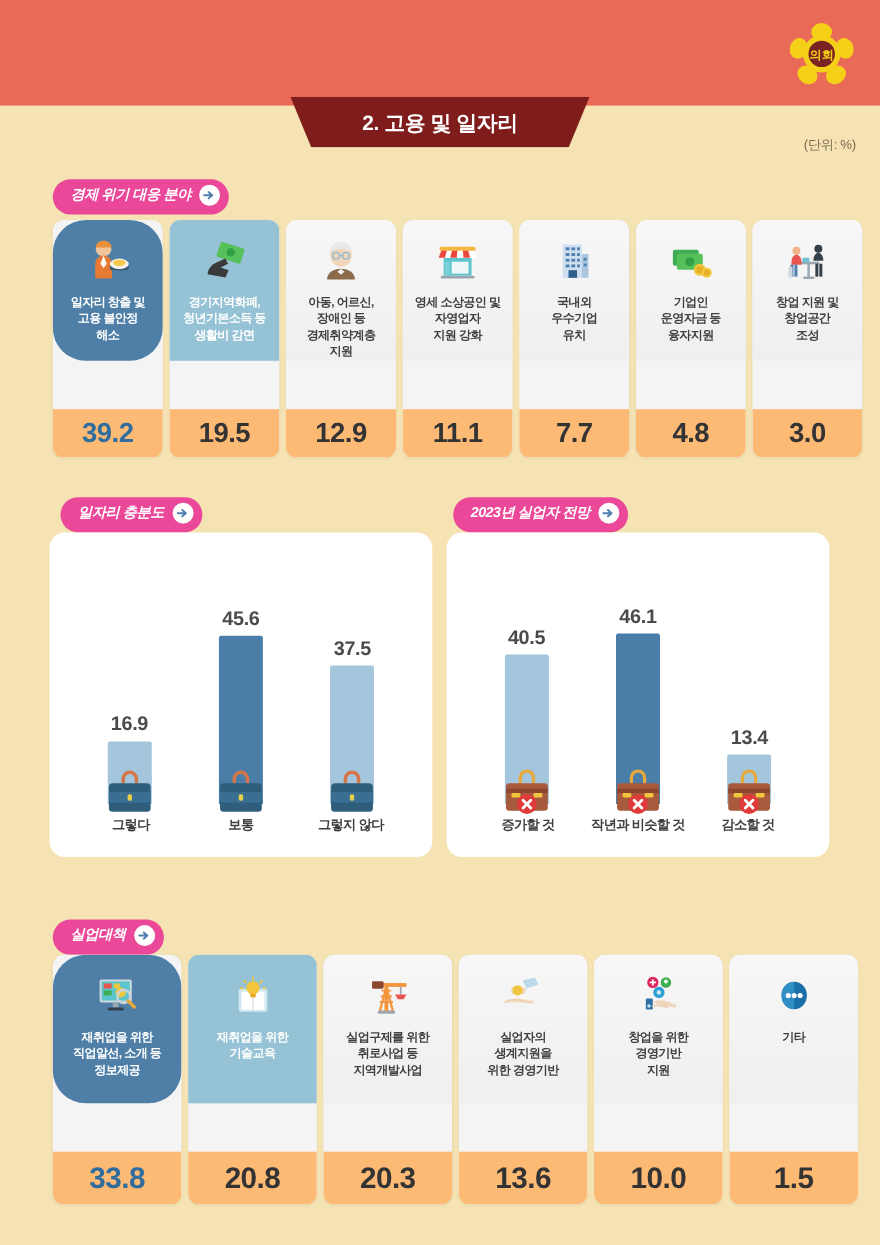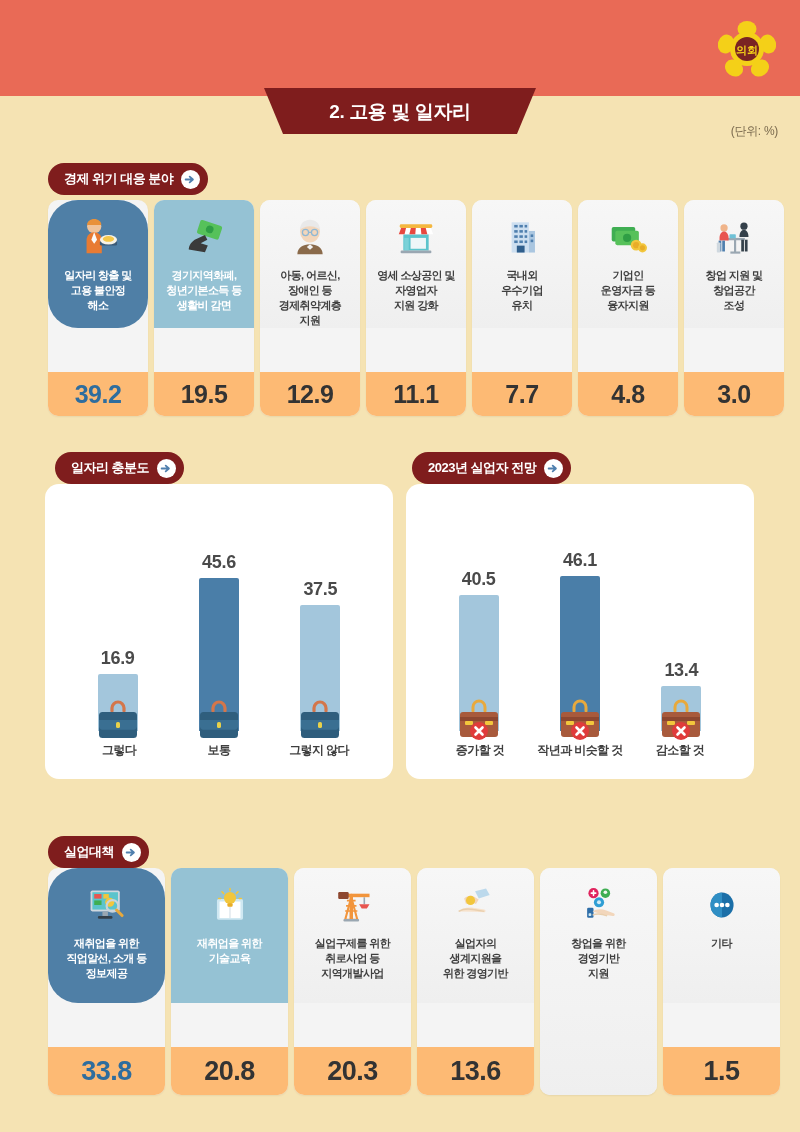--- a/index.html
+++ b/index.html
@@ -79,26 +79,26 @@
     position: absolute;
     top: 123px; right: 22px;
     font-size: 12px;
     color: #7a6a4e;
     letter-spacing: -0.3px;
   }
 
   
   .pill {
     display: inline-flex;
-    align-items: center;
     gap: 8px;
-    background: #7f1d1d;
+    background: #ec4899;
     border-radius: 16px;
     padding: 5px 8px 5px 16px;
     height: 22px;
+    font-style: italic;
   }
   .pill-text {
     color: #ffffff;
     font-size: 13px;
     font-weight: bold;
     letter-spacing: -0.5px;
     white-space: nowrap;
   }
   .pill-arrow {
     width: 19px; height: 19px;
@@ -669,20 +669,21 @@
           <rect x="10" y="24" width="7" height="11" rx="1.4" fill="#2f6ea8"></rect>
           <rect x="11.6" y="30" width="3" height="3" rx="0.8" fill="#cfe8f2"></rect>
           <path d="M16 28c4-3 10-3 15-1l8 3c2 .8 1.4 3.4-.8 3l-11-1.6" fill="#f2d6bb"></path>
           <path d="M16 32c5-2 11-1 16 1" fill="none" stroke="#e9cfae" stroke-width="1.5"></path>
         </svg>
       </div>
       <div class="card-label">창업을 위한
 경영기반
 지원</div>
     </div>
+    <div class="card-value">10.0</div>
   </div>
 
   <div class="card">
     <div class="card-body">
       <div class="card-icon">
         <svg viewBox="0 0 46 42" width="38" height="38">
           <ellipse cx="23" cy="21" rx="14" ry="15" fill="#1b6fa8"></ellipse>
           <ellipse cx="23" cy="21" rx="14" ry="15" fill="#2f8ec4" clip-path="inset(0 50% 0 0)"></ellipse>
           <circle cx="16.5" cy="21" r="2.8" fill="#ffffff"></circle>
           <circle cx="23" cy="21" r="2.8" fill="#ffffff"></circle>

